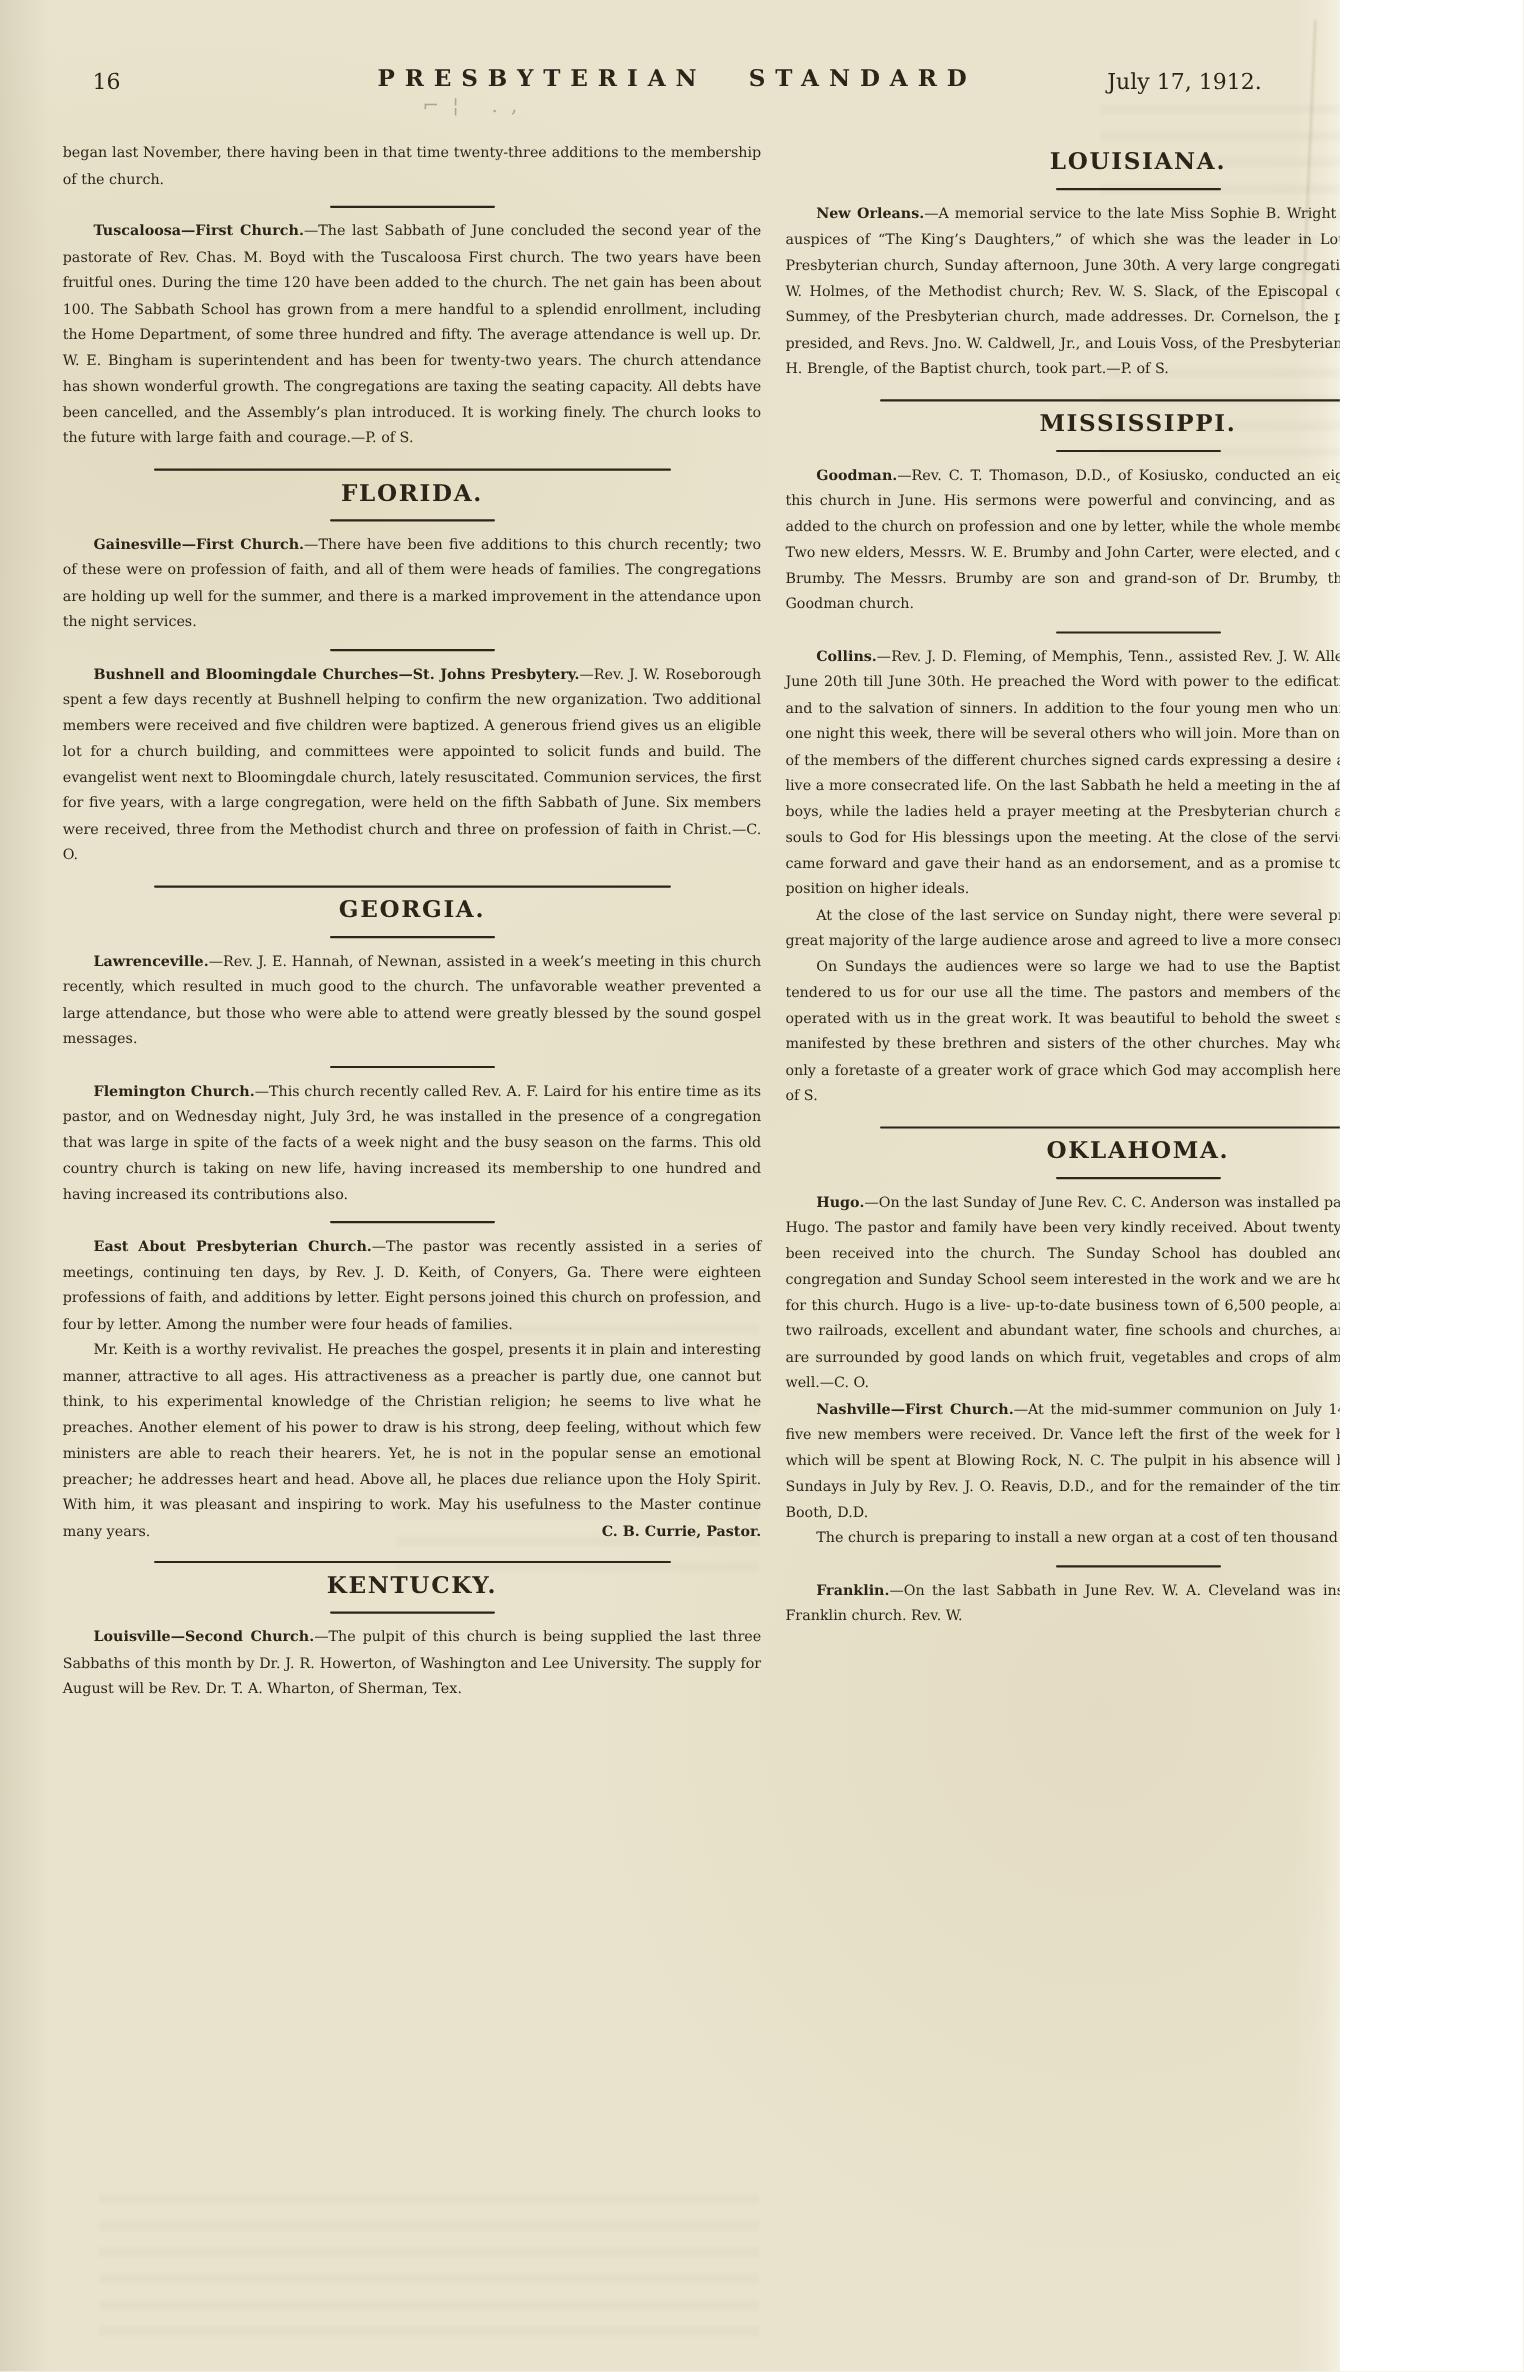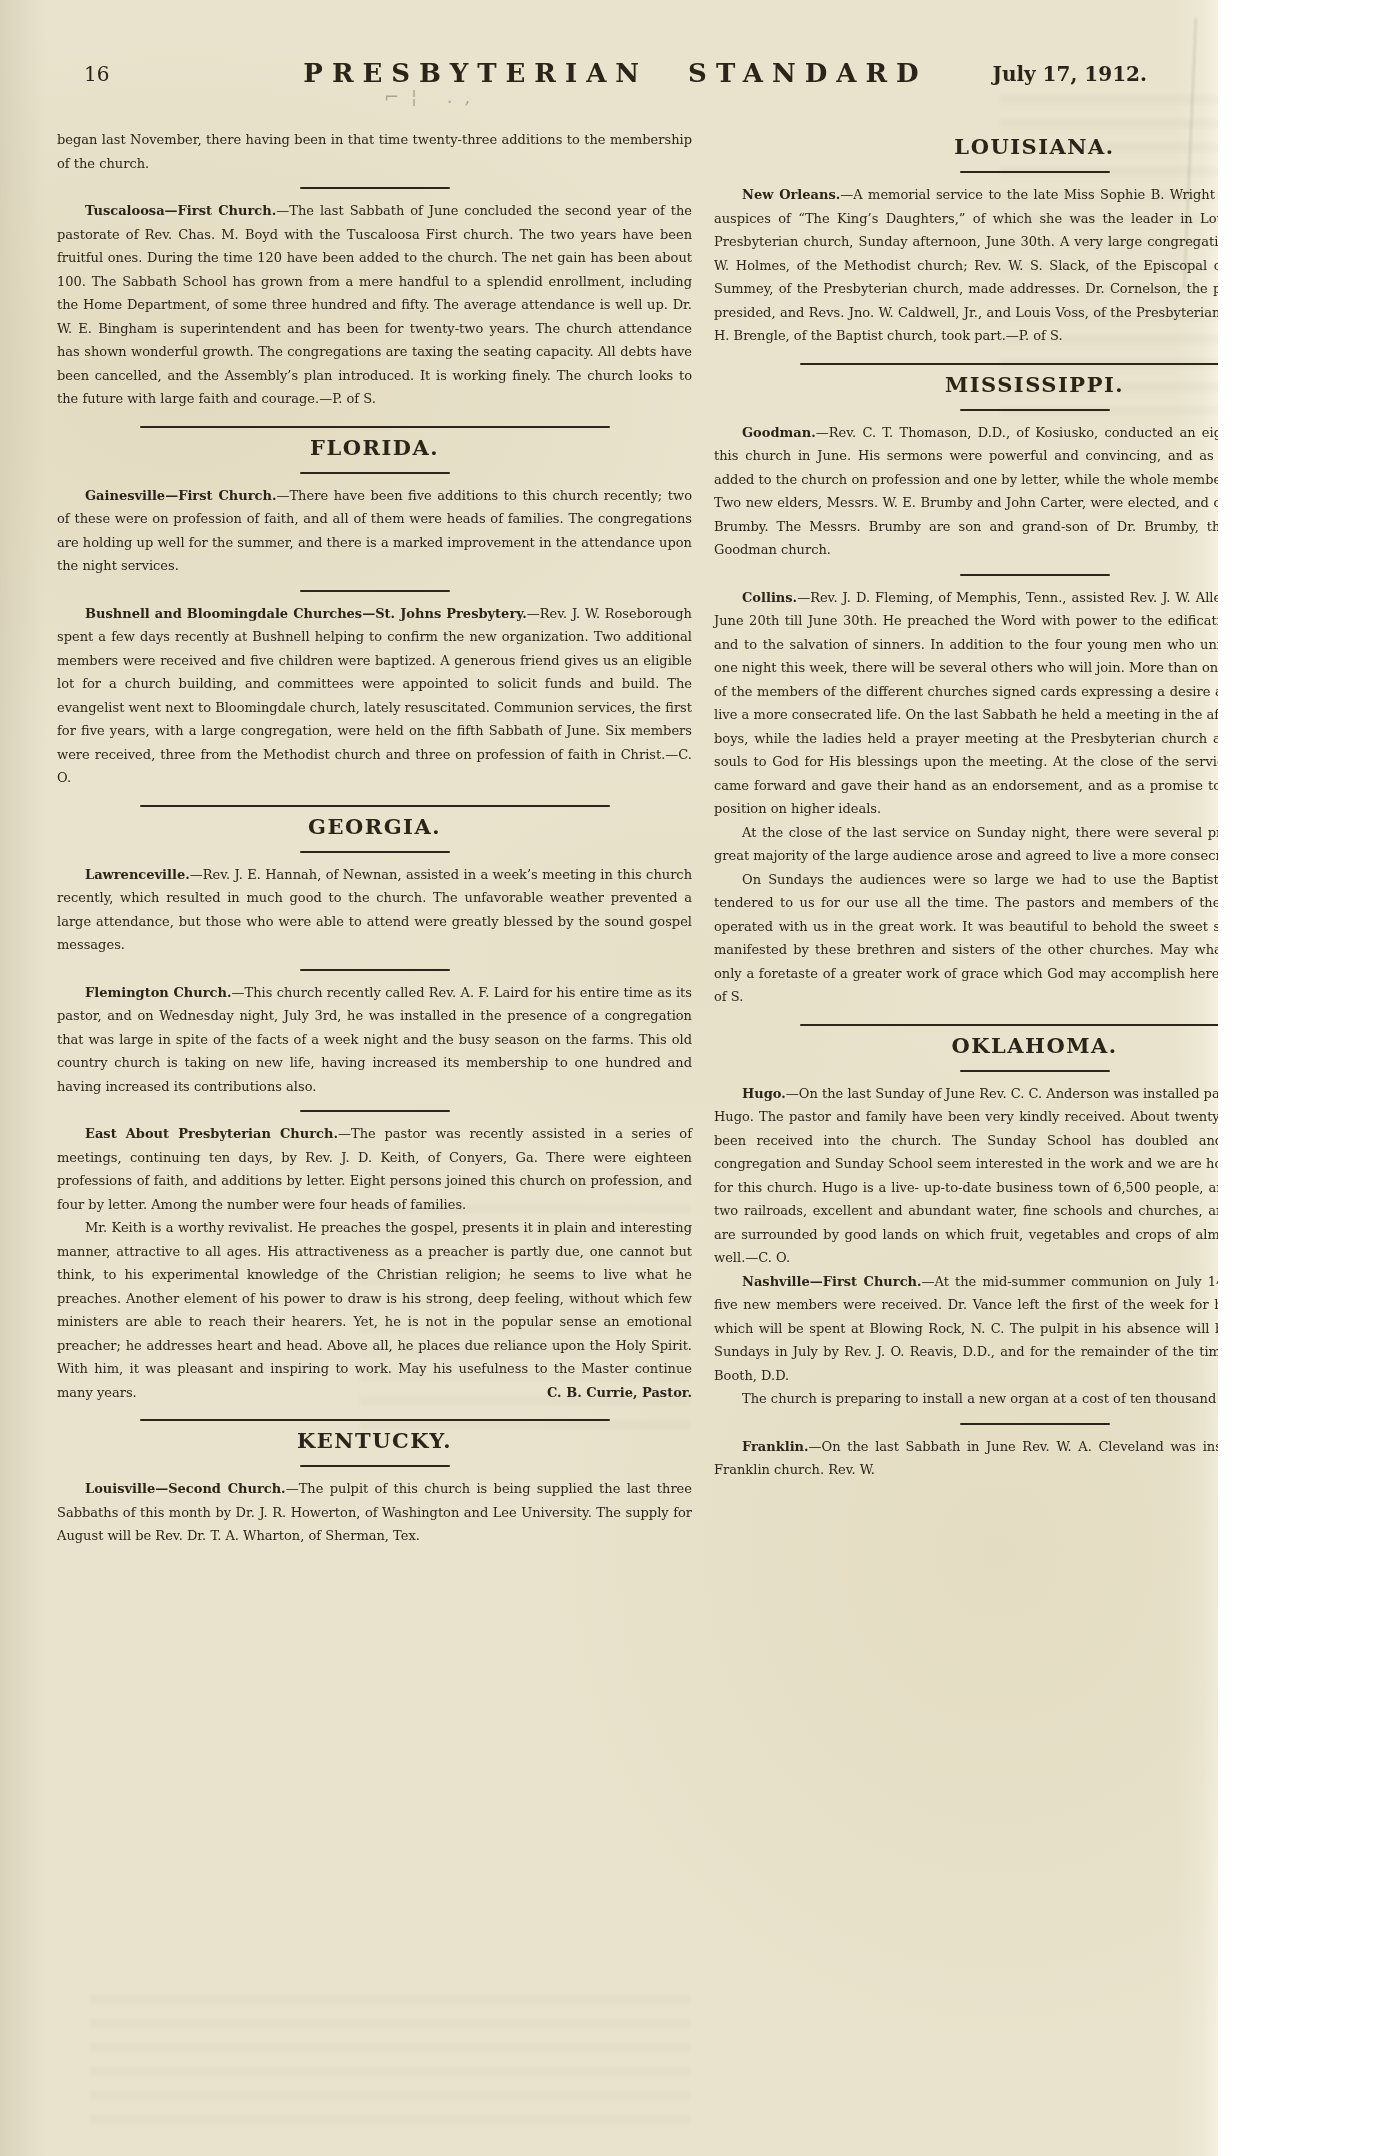--- a/index.html
+++ b/index.html
@@ -14,23 +14,23 @@
       radial-gradient(ellipse 820px 900px at 82% 72%, rgba(214,205,170,0.30), transparent 60%),
       radial-gradient(ellipse 500px 380px at 55% 45%, rgba(222,214,182,0.25), transparent 65%),
       linear-gradient(90deg, rgba(110,100,70,0.13), transparent 46px),
       linear-gradient(270deg, rgba(252,250,240,0.60) 0px, rgba(252,250,240,0.22) 16px, transparent 44px);
   }
   
   .header { position:absolute; left:84px; right:71px; top:56px; height:40px; }
   .page-number { position:absolute; left:0; top:6px; font-size:20px; }
   .masthead {
     position:absolute; left:50%; transform:translateX(-50%); top:2px;
-    font-size:26px; font-weight:bold; letter-spacing:9px; word-spacing:22px; white-space:nowrap;
+    font-size:21px; font-weight:bold; letter-spacing:9px; word-spacing:22px; white-space:nowrap;
   }
-  .issue-date { position:absolute; right:0; top:6px; font-size:20px;font-weight:bold; }
+  .issue-date { position:absolute; right:0; top:6px; font-size:20px; }
   .smudge {
     position:absolute; left:300px; top:30px; width:110px; height:26px;
     color:rgba(70,62,42,0.38); font-size:18px; letter-spacing:12px;
     filter:blur(0.6px); white-space:nowrap;
   }
   .speck { position:absolute; width:7px; height:9px; background:rgba(45,38,25,0.65);
     border-radius:60% 40% 55% 45%; filter:blur(0.4px); }
   .crease { position:absolute; right:27px; top:18px; height:270px; width:2px;
     background:rgba(125,115,88,0.22); transform:rotate(2.5deg); filter:blur(1px); }
 

